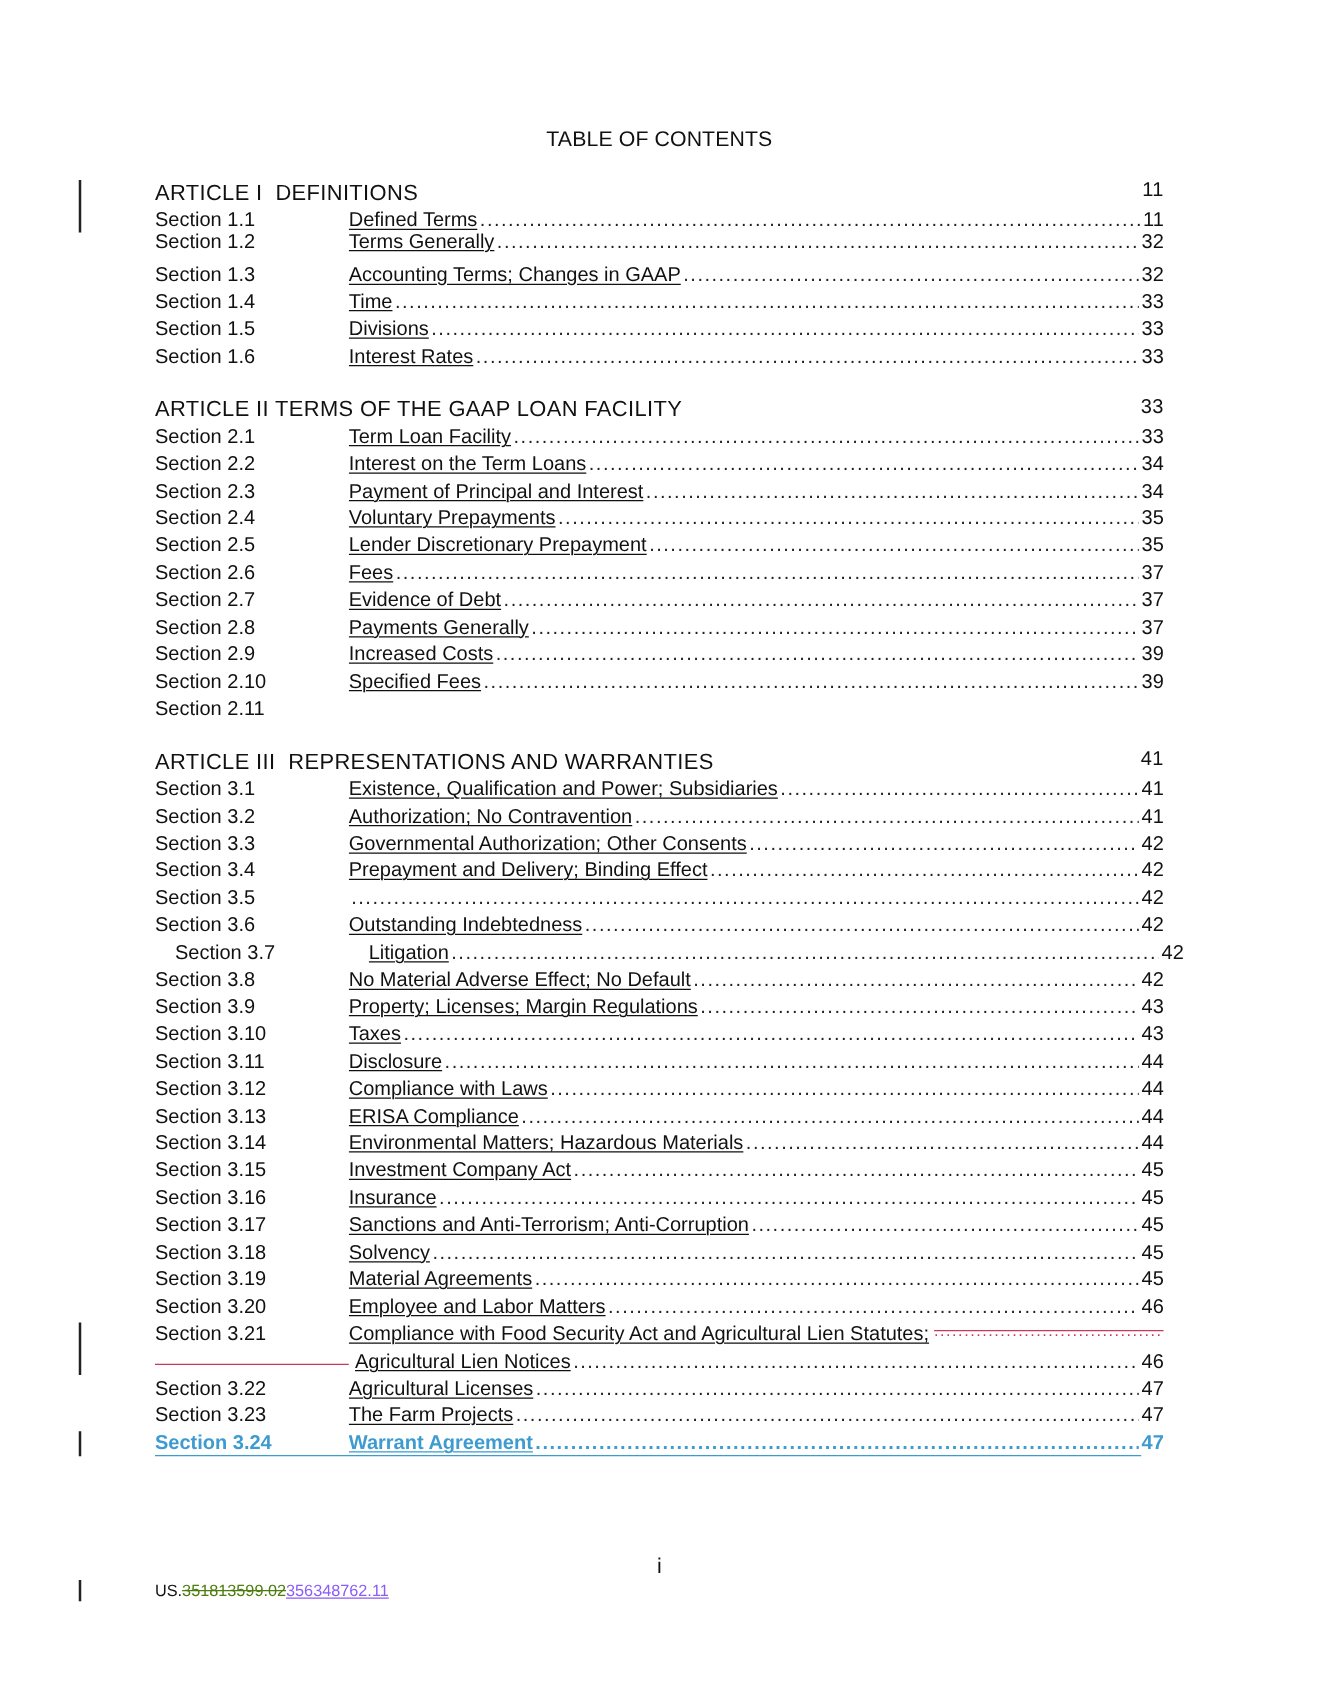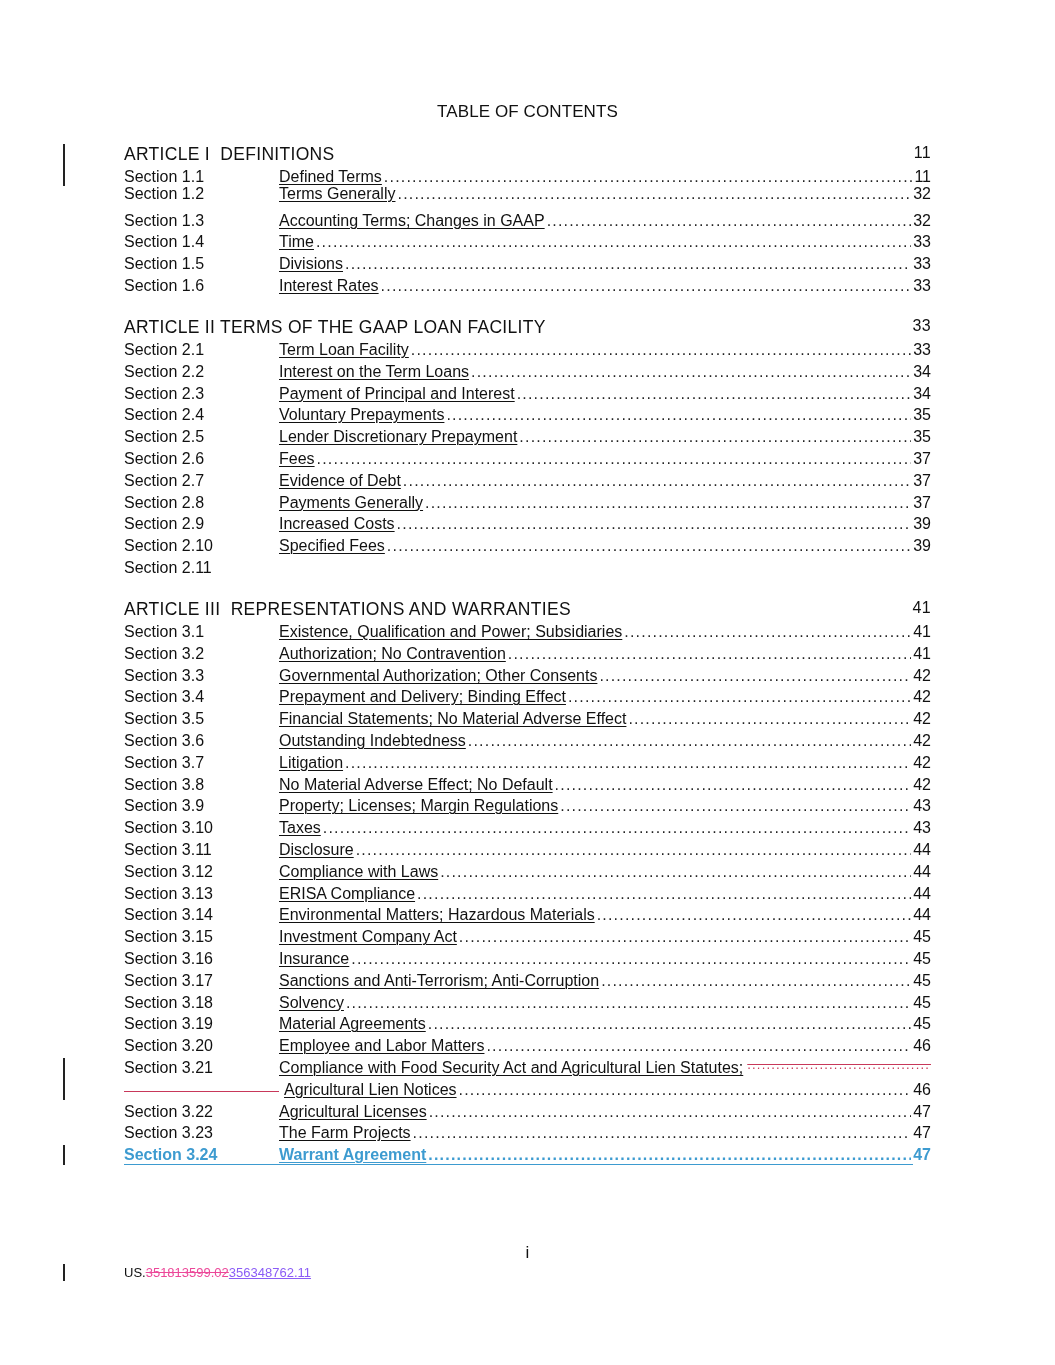--- a/index.html
+++ b/index.html
@@ -49,21 +49,21 @@
       flex: 1 1 auto; overflow: hidden; margin-left: 4px; color: #c8385a; letter-spacing: 1.2px;
       text-decoration: line-through; text-decoration-color: #c8385a; position: relative; top: -3px;
       font-size: 13px;
     }
     .deleted-leader::after {
       content: "................................................................................................";
     }
     .change-bar { position: absolute; left: 63px; width: 1.5px; background: #222; }
     .page-num { position: absolute; top: 1243px; left: 0; width: 1055px; text-align: center; font-size: 17px; }
     .footer { position: absolute; left: 124px; top: 1265px; font-size: 13px; white-space: nowrap; }
-    .footer .del { color: #ec4899; text-decoration: line-through; }
+    .footer .del { color: #4d7c0f; text-decoration: line-through; }
     .footer .ins { color: #8b5cf6; text-decoration: underline; }
   </style>
 </head>
 <body>
 
 <div class="page-title">TABLE OF CONTENTS</div>
 
 <div class="toc" id="toc">
     <div class="article" style="top: 144px;">
       <span class="a-title">ARTICLE I  DEFINITIONS</span>
@@ -236,34 +236,33 @@
       <span class="num">Section 3.4</span>
       <span class="entry">
         <span class="title">Prepayment and Delivery; Binding Effect</span>
         <span class="leader"></span>
         <span class="pg">42</span>
       </span>
     </div>
     <div class="row" style="top: 709.2px;">
       <span class="num">Section 3.5</span>
       <span class="entry">
-        <span class="title">Financial Statements; No Material Adverse Effect</span>
         <span class="leader"></span>
         <span class="pg">42</span>
       </span>
     </div>
     <div class="row" style="top: 731px;">
       <span class="num">Section 3.6</span>
       <span class="entry">
         <span class="title">Outstanding Indebtedness</span>
         <span class="leader"></span>
         <span class="pg">42</span>
       </span>
     </div>
-    <div class="row" style="top: 752.8px;">
+    <div class="row" style="top: 752.8px; margin-left: 16px;">
       <span class="num">Section 3.7</span>
       <span class="entry">
         <span class="title">Litigation</span>
         <span class="leader"></span>
         <span class="pg">42</span>
       </span>
     </div>
     <div class="row" style="top: 774.6px;">
       <span class="num">Section 3.8</span>
       <span class="entry">

